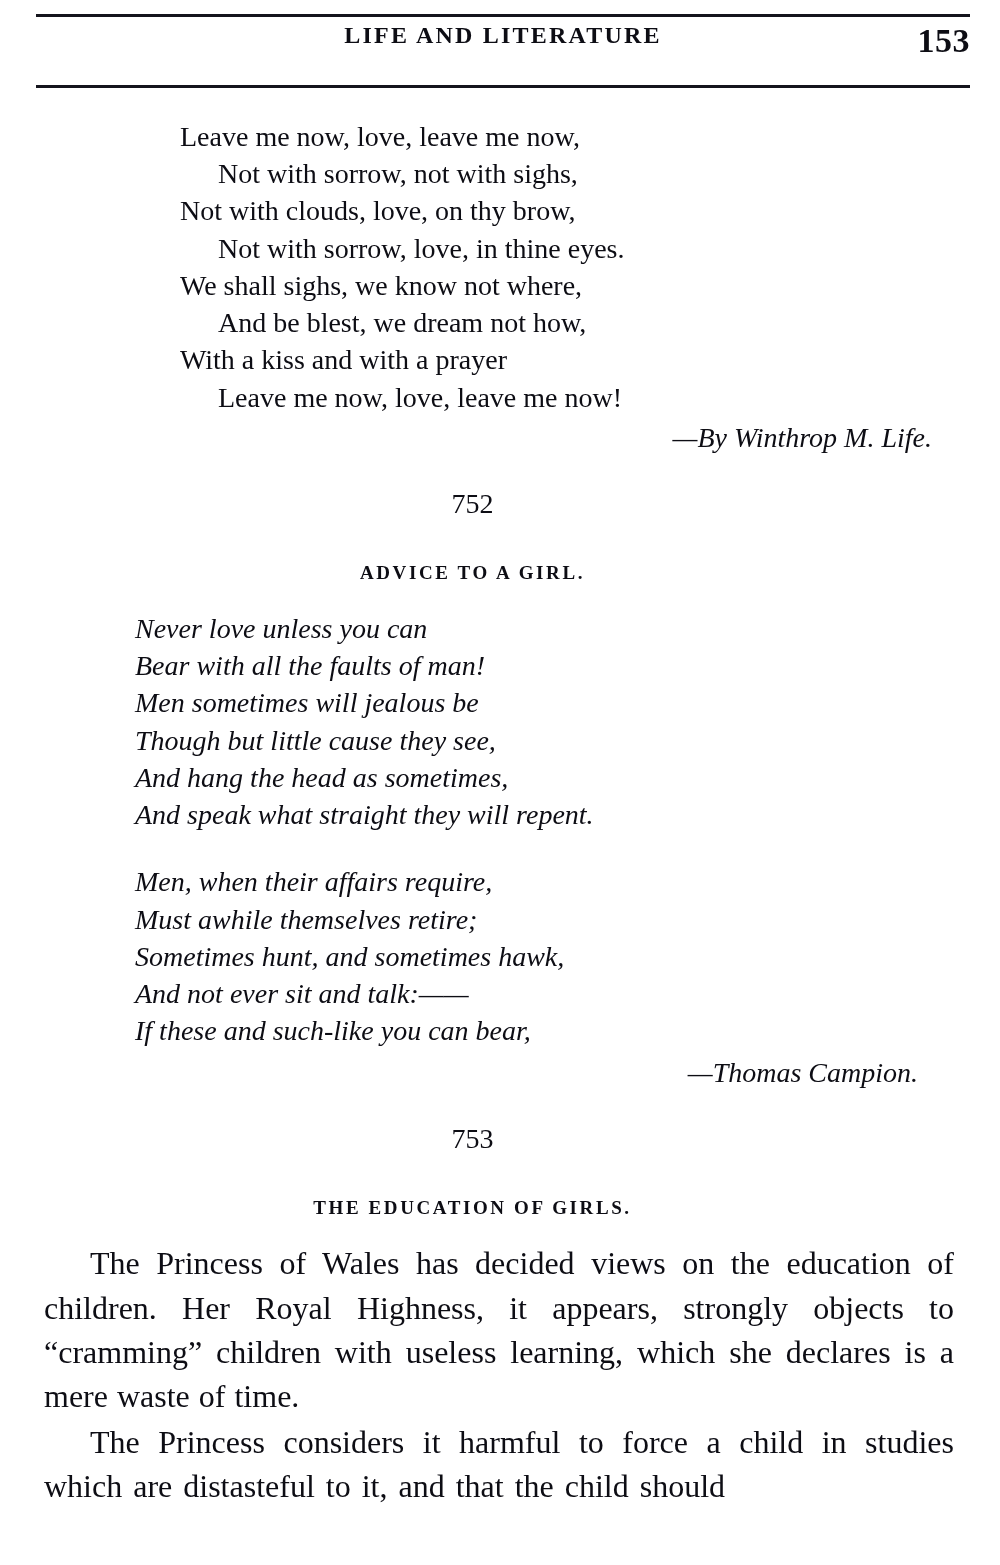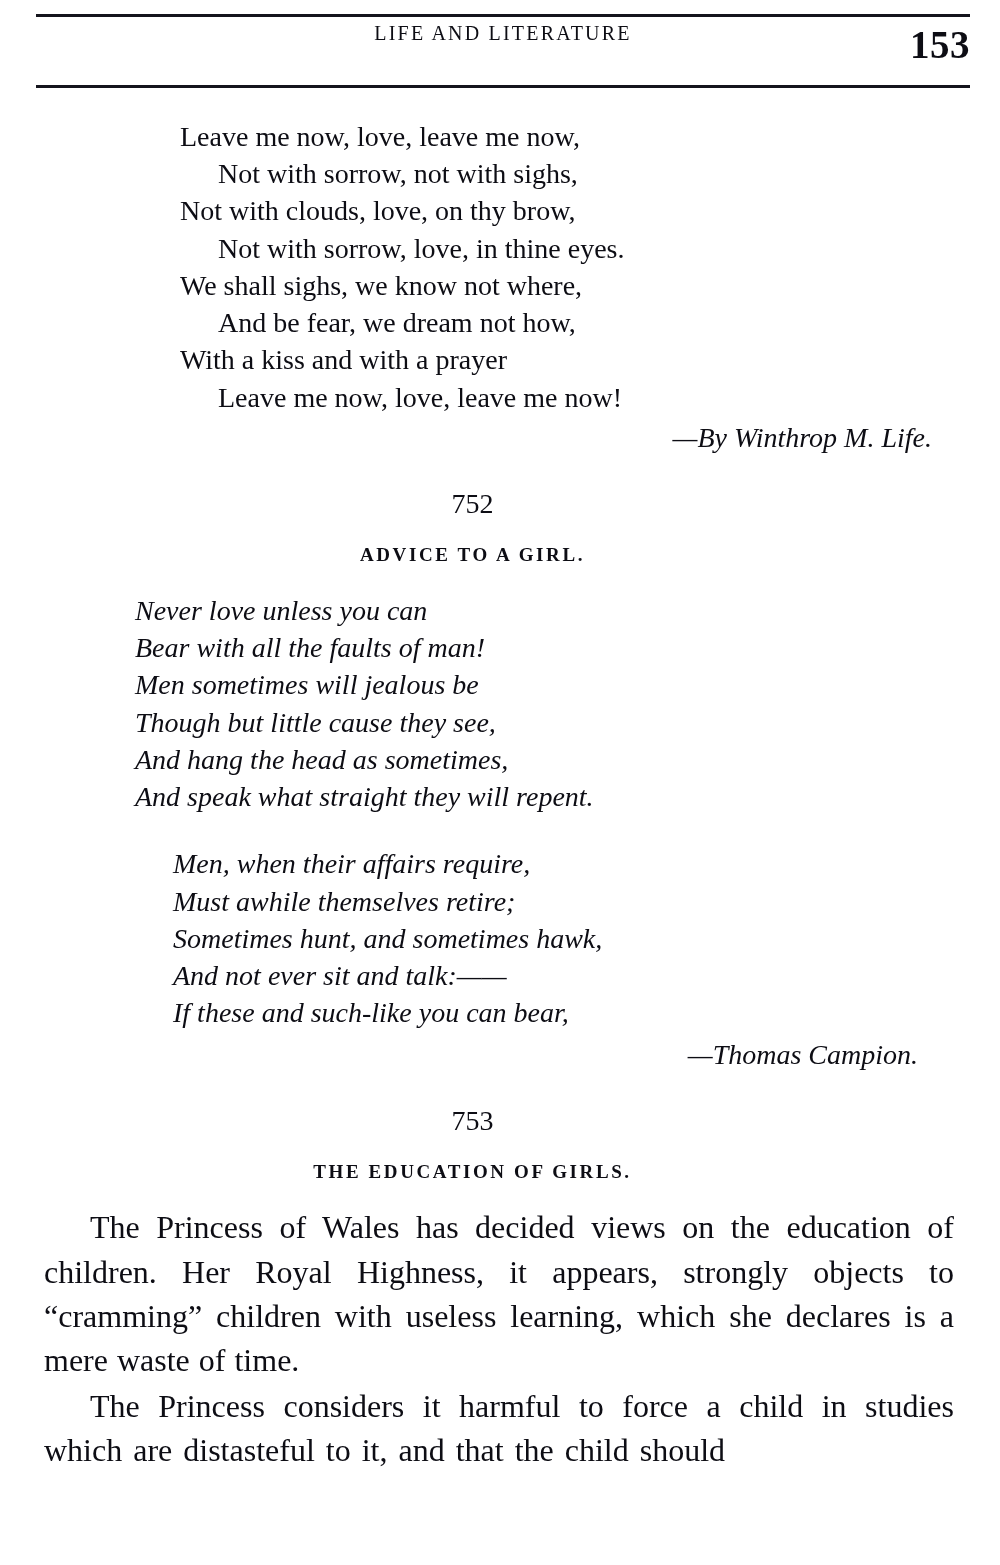--- a/index.html
+++ b/index.html
@@ -43,31 +43,31 @@
   .header-inner {
     position: absolute;
     top: 8px;
     left: 0;
     right: 0;
     display: flex;
     align-items: baseline;
     justify-content: center;
   }
   .running-title {
-    font-size: 20px;
+    font-size: 24px;
     letter-spacing: 2.2px;
     font-variant: small-caps;
     text-transform: uppercase;
-    font-weight: 400;
+    font-weight: 700;
   }
   .page-number {
     position: absolute;
     right: 0;
     top: 0;
-    font-size: 39px;
+    font-size: 34px;
     font-weight: 700;
     letter-spacing: 0.5px;
   }
 
   
   .content {
     margin: 0 40px 0 40px;
   }
 
   .poem {
@@ -103,33 +103,32 @@
     font-size: 28px;
     margin-top: 34px;
     margin-right: 55px;
   }
   .item-title {
     text-align: center;
     font-size: 19px;
     letter-spacing: 2.6px;
     font-variant: small-caps;
     text-transform: uppercase;
-    margin-top: 24px;
+    margin-top: 42px;
     margin-right: 55px;
     font-weight: 600;
   }
 
   .poem-2 {
     margin-left: 95px;
     margin-top: 26px;
     font-style: italic;
   }
   .stanza + .stanza {
     margin-top: 30px;
-    margin-left: 38px;
   }
 
   .prose {
     font-size: 32px;
     line-height: 1.38;
     text-align: justify;
     margin-top: 22px;
     margin-left: 4px;
     margin-right: 6px;
     word-spacing: 1px;
@@ -160,21 +159,21 @@
   </div>
 
   <div class="content">
 
     <div class="poem poem-1">
       <div class="poem-line">Leave me now, love, leave me now,</div>
       <div class="poem-line indent-1">Not with sorrow, not with sighs,</div>
       <div class="poem-line">Not with clouds, love, on thy brow,</div>
       <div class="poem-line indent-1">Not with sorrow, love, in thine eyes.</div>
       <div class="poem-line">We shall sighs, we know not where,</div>
-      <div class="poem-line indent-1">And be fear, we dream not how,</div>
+      <div class="poem-line indent-1">And be blest, we dream not how,</div>
       <div class="poem-line">With a kiss and with a prayer</div>
       <div class="poem-line indent-1">Leave me now, love, leave me now!</div>
     </div>
     <div class="attribution">—By Winthrop M. Life.</div>
 
     <div class="item-number">752</div>
     <div class="item-title">Advice to a Girl.</div>
 
     <div class="poem poem-2">
       <div class="stanza">

